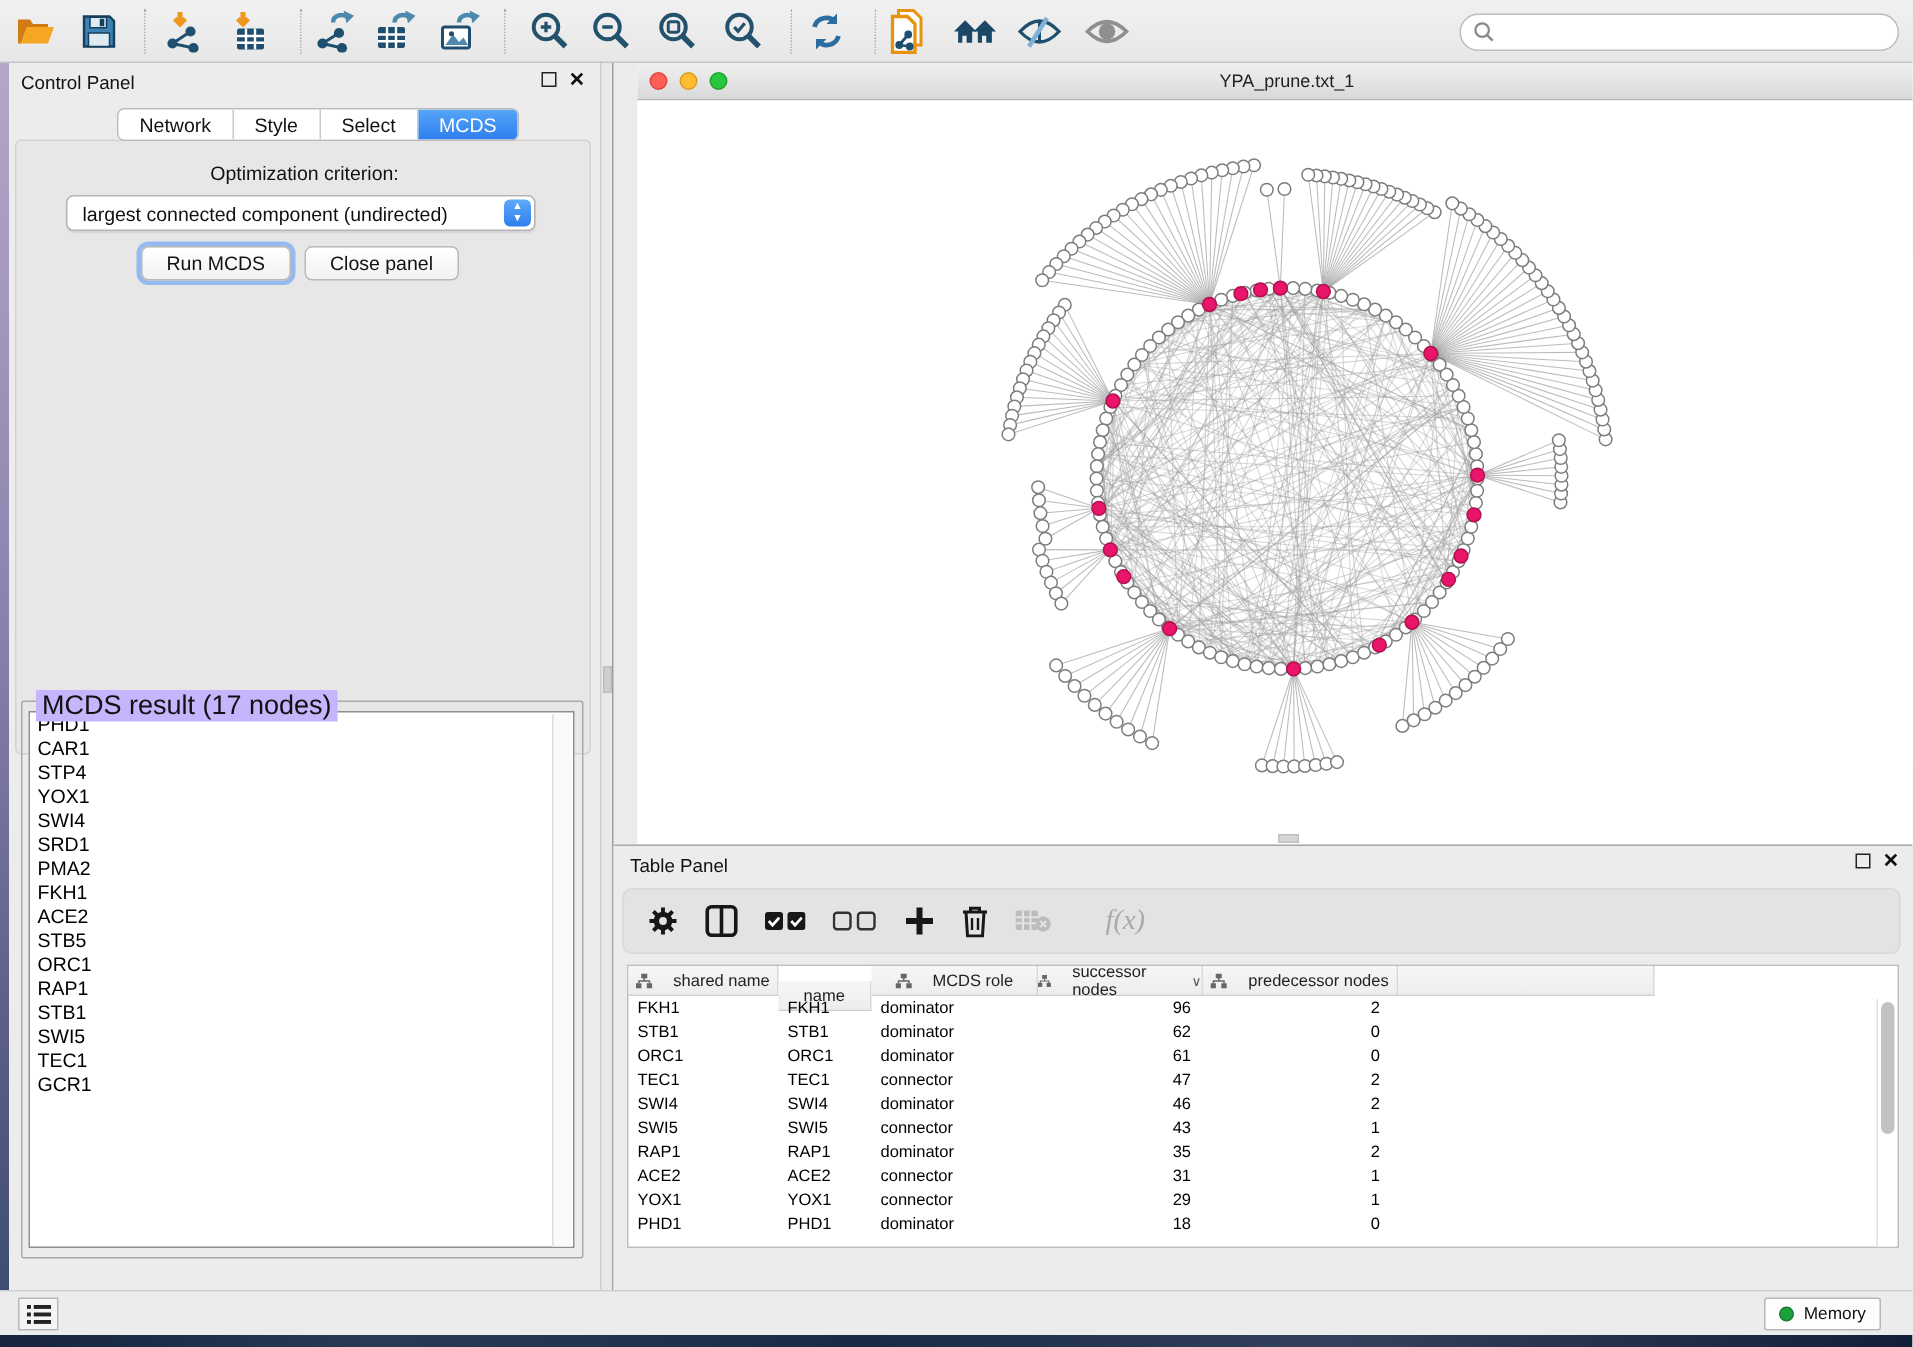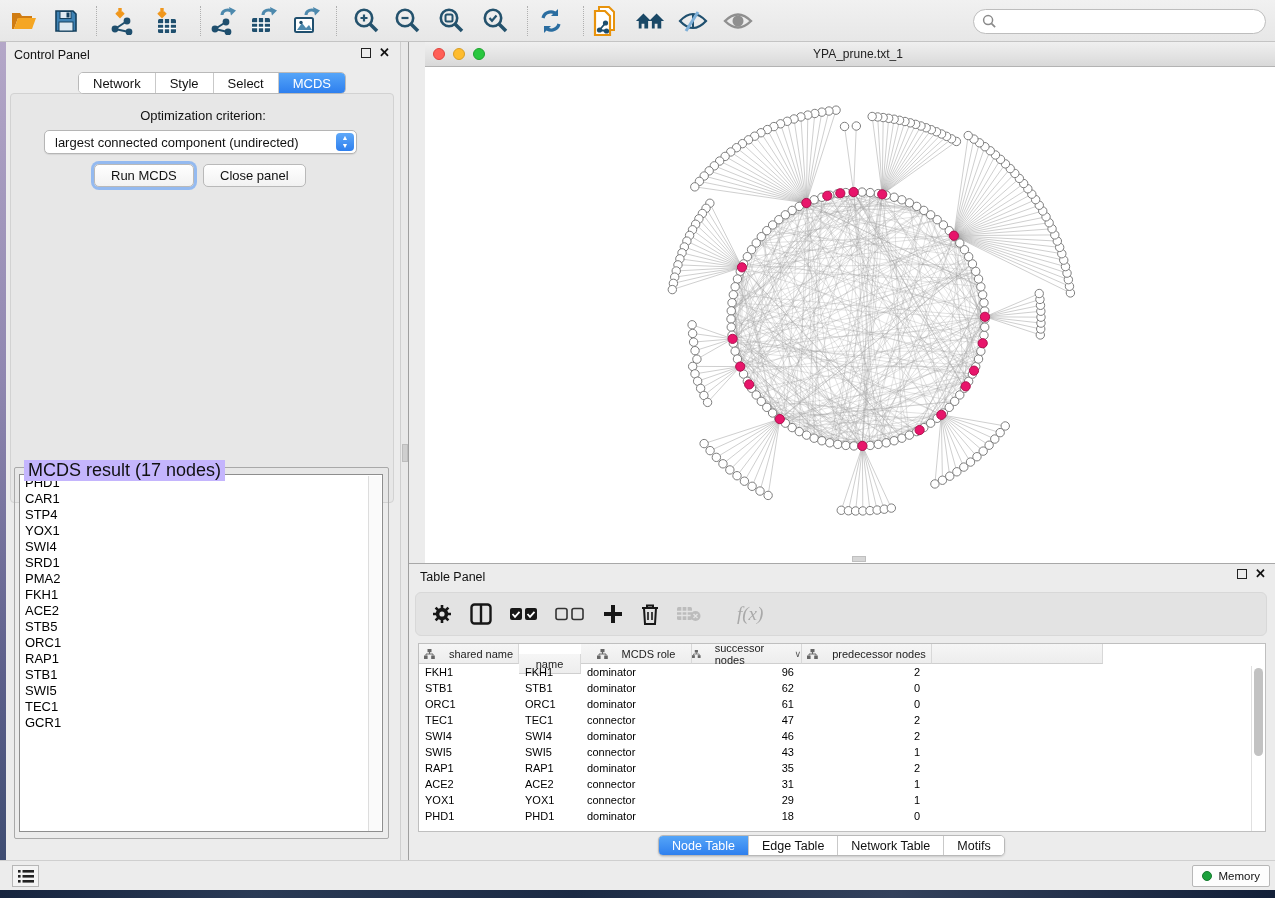--- a/index.html
+++ b/index.html
@@ -111,21 +111,21 @@
   .tp-tab { padding:2px 13px; font-size:12.5px; color:#111; background:#fff;
     border-right:1px solid #c9c9c9; display:flex; align-items:center; }
   .tp-tab:last-child { border-right:none; }
   .tp-tab.active { background:linear-gradient(#55a5f8,#2e7fee); color:#fff; }
 
   
   #statusbar { left:0; top:860px; width:1275px; height:30px; background:#ececec;
     border-top:1px solid #cfcfcf; }
   #menu-btn { position:absolute; left:12px; top:4px; width:27px; height:22px; background:#f4f4f4;
     border:1px solid #b7b7b7; display:flex; align-items:center; justify-content:center; }
-  #memory-btn { position:absolute; right:5px; top:4px; height:22px; background:#fdfdfd;
+  #memory-btn { position:absolute; right:21px; top:4px; height:22px; background:#fdfdfd;
     border:1px solid #b7b7b7; border-radius:2px; display:flex; align-items:center;
     padding:0 9px; gap:6px; font-size:11.5px; color:#111; }
   #mem-dot { width:10px; height:10px; border-radius:50%; background:#1ca13d; border:1px solid #157a2e; }
 
   svg { display:block; }
 </style>
 </head>
 <body>
 
 <div id="app">
@@ -1296,26 +1296,20 @@
             <div class="tcell num" style="width: 110px; padding-right: 8px;">18</div>
             <div class="tcell num" style="width: 130px; padding-right: 12px;">0</div>
             <div class="tcell txt" style="width: 171px;"></div>
           </div>
         </div>
       <div id="tbl-vscroll">
           <div id="tbl-thumb"></div>
         </div>
     </div>
 
-    <div id="tp-tabs">
-        <div class="tp-tab active">Node Table</div>
-        <div class="tp-tab">Edge Table</div>
-        <div class="tp-tab">Network Table</div>
-        <div class="tp-tab">Motifs</div>
-      </div>
   </div>
 
   <div id="statusbar" class="abs">
     <div id="menu-btn">
       <svg width="16" height="13" viewBox="0 0 16 13">
           <g fill="#222">
             <rect x="0" y="0" width="2.6" height="2.6"></rect>
             <rect x="4.5" y="0" width="11.5" height="2.6"></rect>
             <rect x="0" y="5" width="2.6" height="2.6"></rect>
             <rect x="4.5" y="5" width="11.5" height="2.6"></rect>

